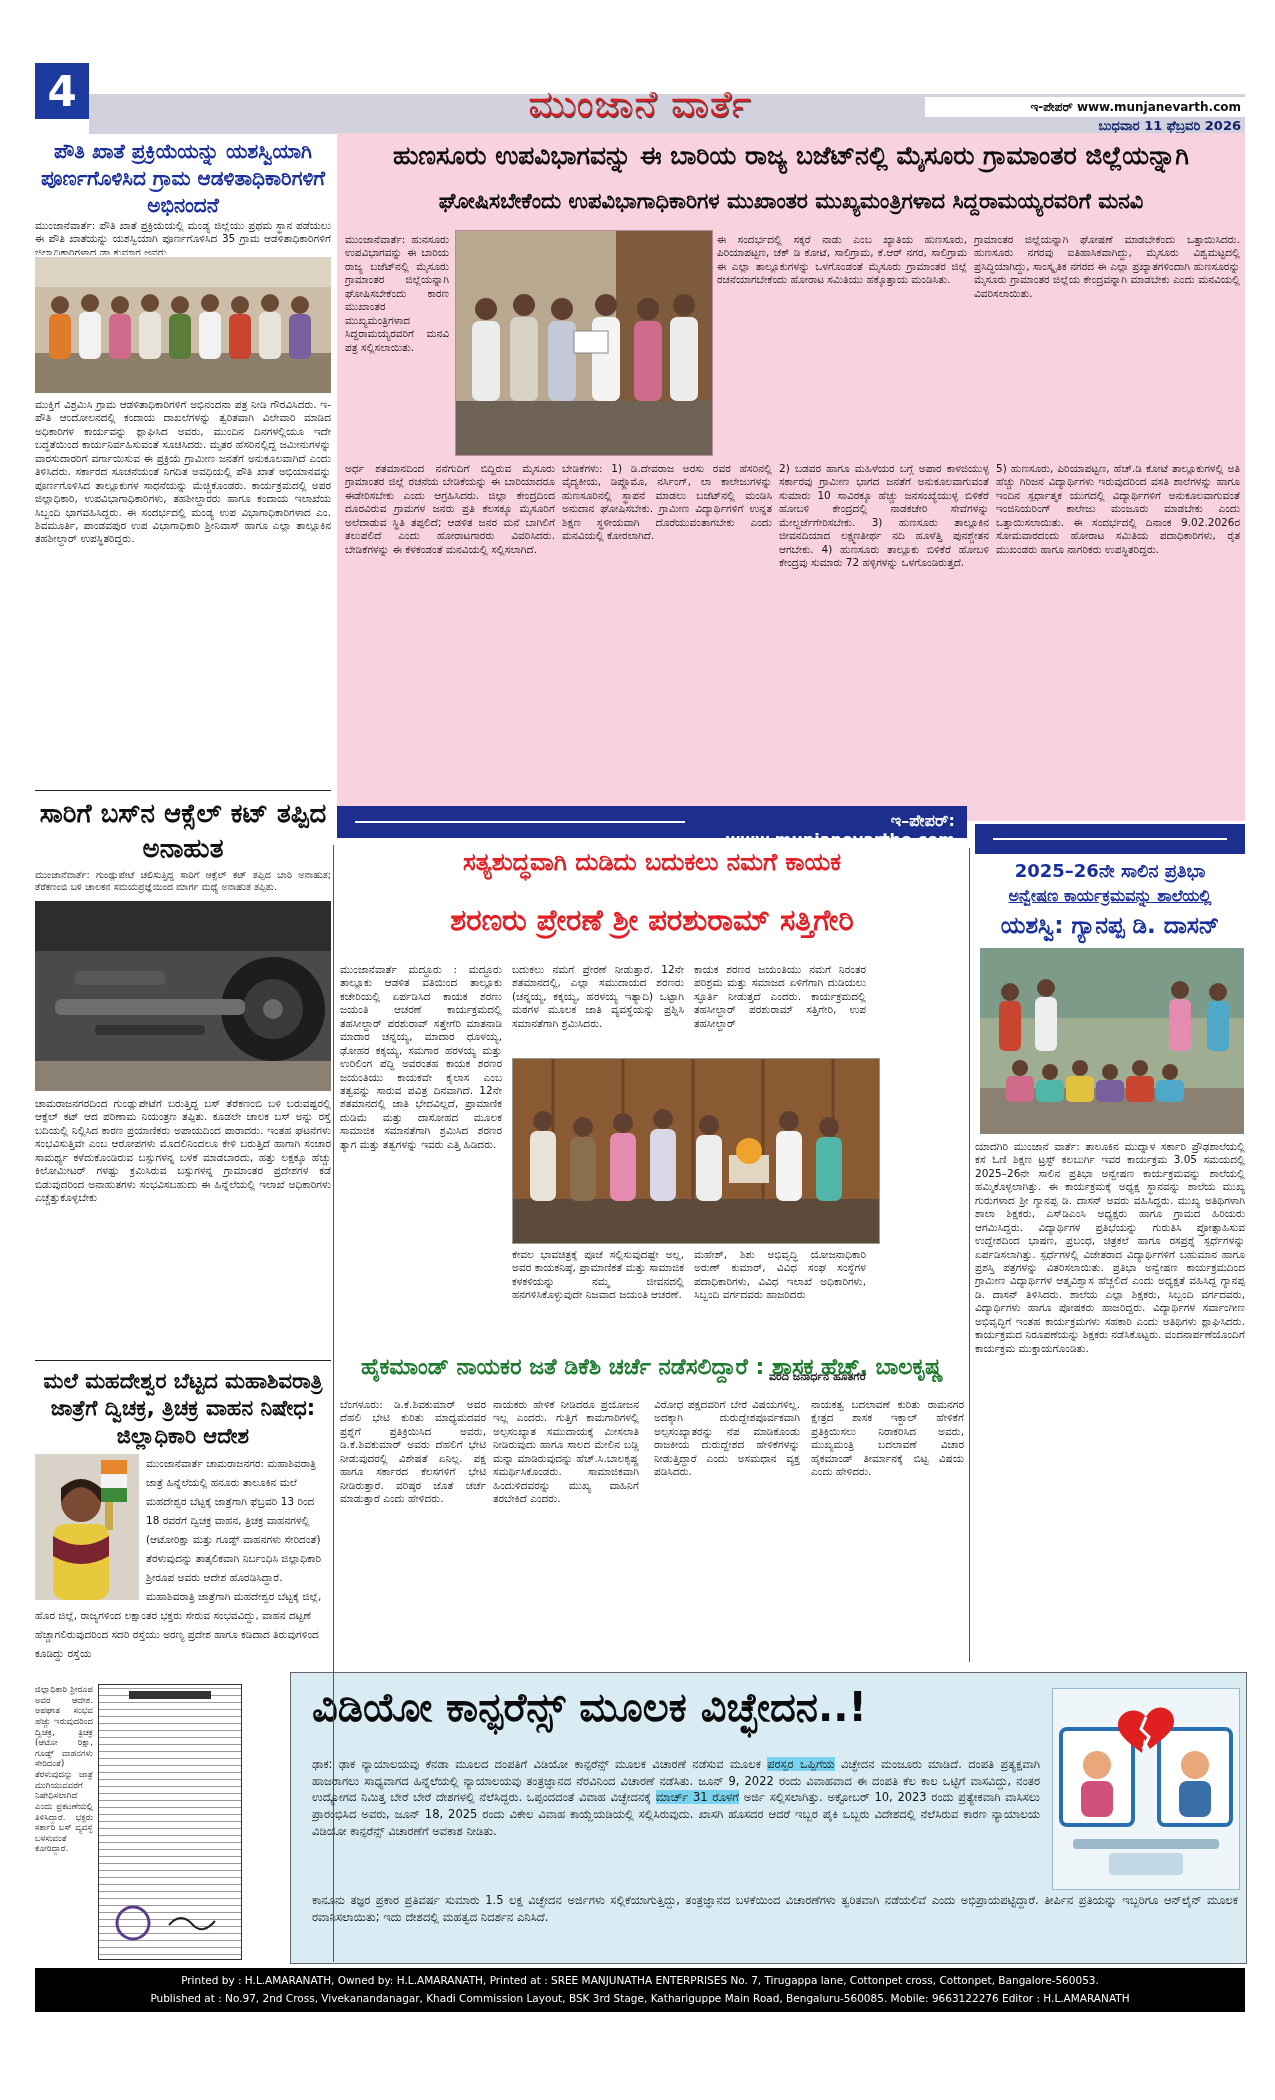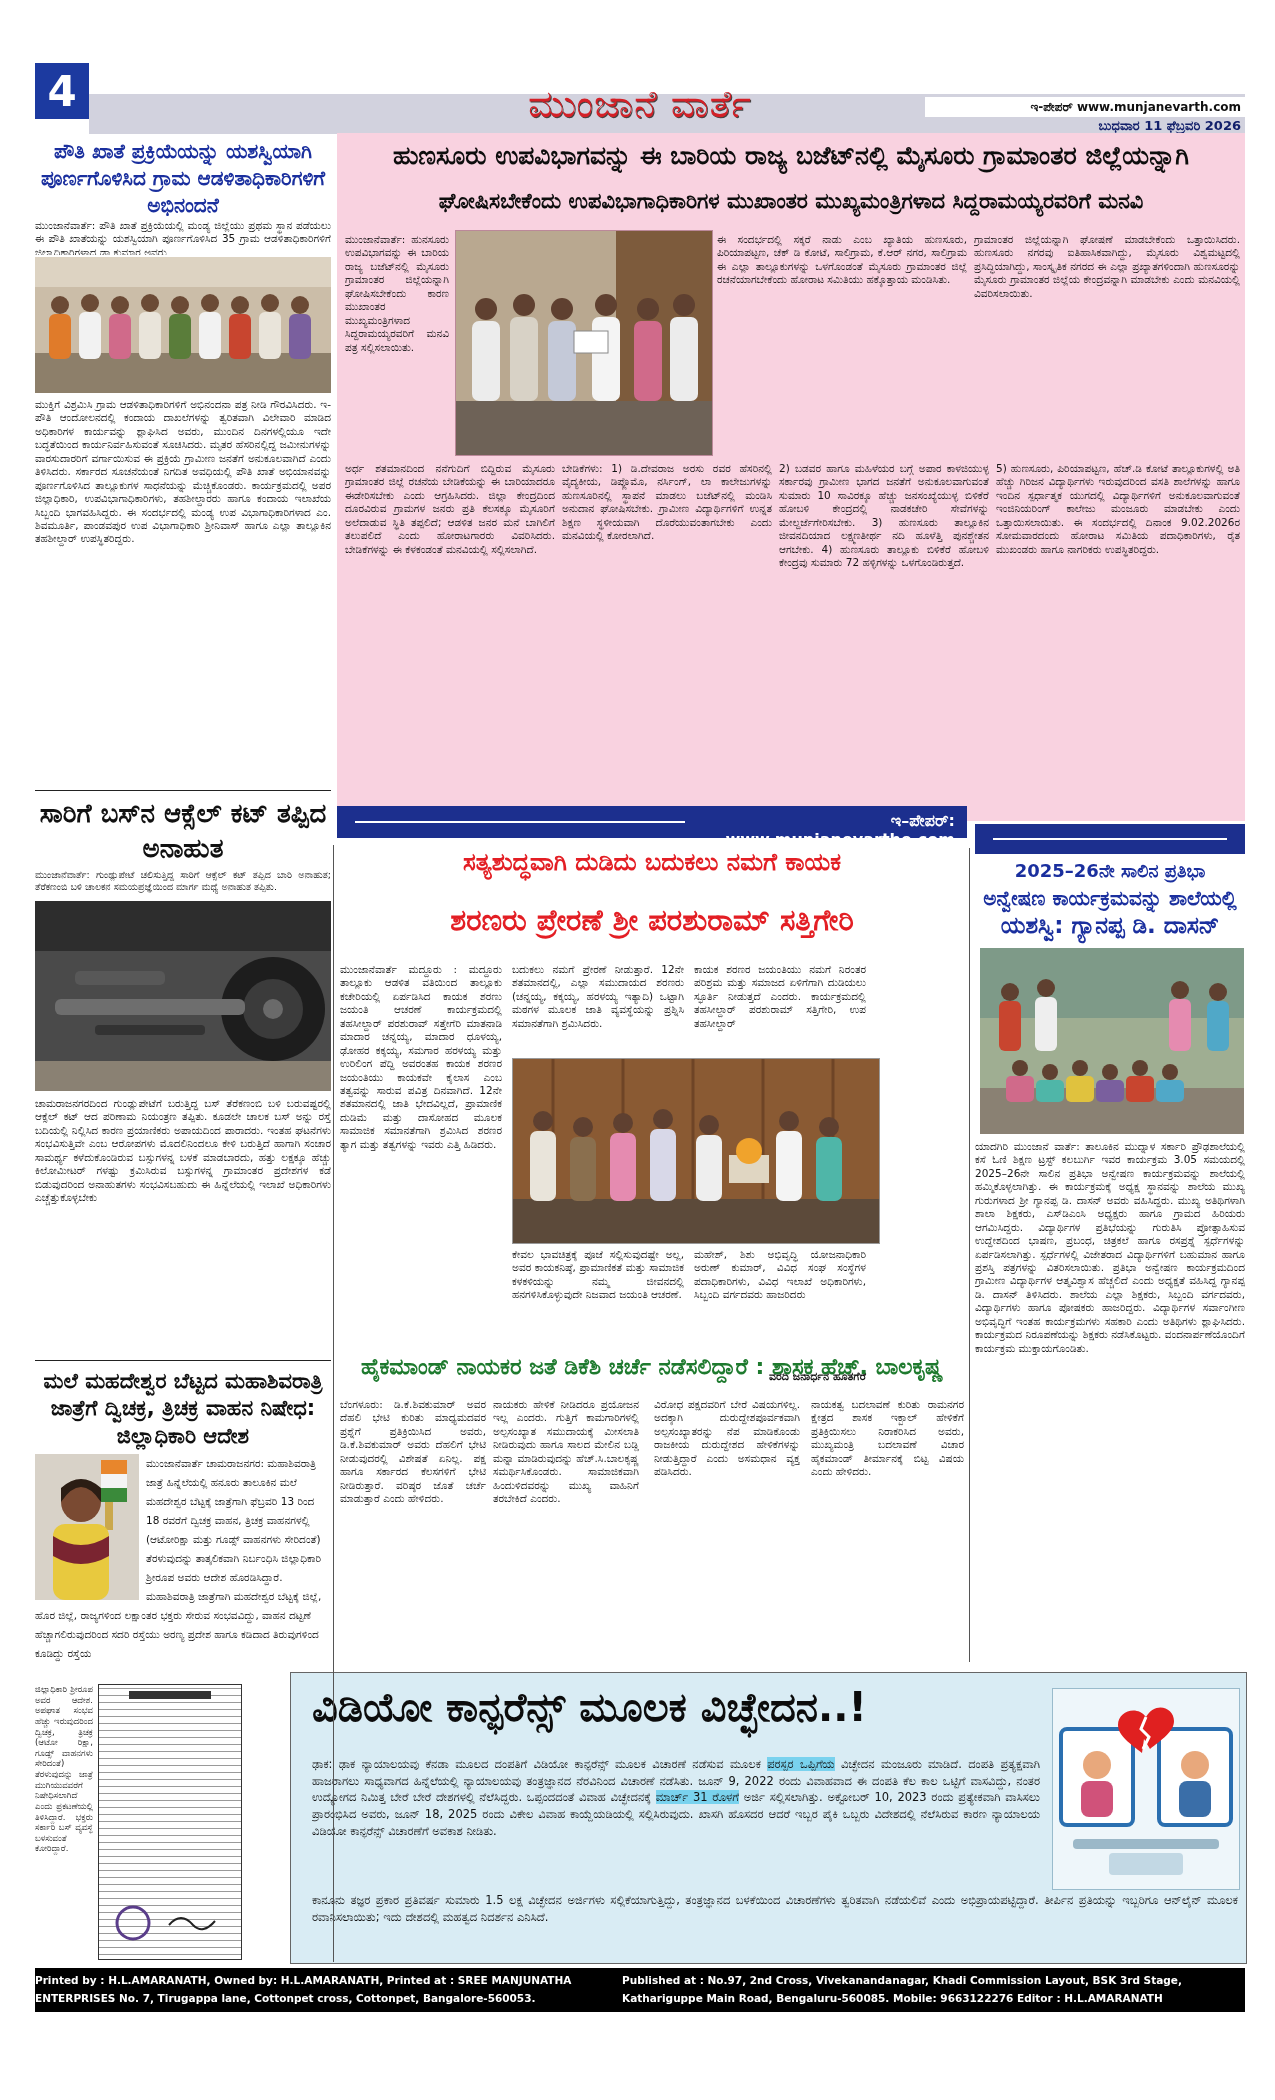--- a/index.html
+++ b/index.html
@@ -22,22 +22,22 @@
   .masthead{color:#d42027;font-size:38px;font-weight:normal;text-shadow:1px 1px 0 #444;letter-spacing:1px;}
   .subtitle{font-size:12px;font-weight:bold;color:#111;}
   .epaperbox{background:#fff;font-size:12px;font-weight:bold;line-height:20px;padding-right:4px;}
   .h-blue{color:#1a2f9e;font-weight:bold;}
   .pink{background:#f9d2e0;}
   .bluebar{background:#1c2f8e;color:#fff;}
   .redhead{color:#e31e24;font-weight:bold;}
   .greenhead{color:#1e7a2e;font-weight:bold;}
   .banner{background:#d9ecf4;border:1px solid #666;}
   .hl{background:#79d2ee;}
-  .footer{background:#000;color:#fff;font-size:10.5px;font-weight:bold;
-          display:flex;align-items:center;justify-content:center;line-height:1.7;}
+  .footer{background:#000;color:#fff;font-size:10.5px;font-weight:normal;
+          display:flex;flex-direction:column;align-items:center;justify-content:center;line-height:1.7;}
   .doc{background:
         repeating-linear-gradient(#fff 0 3px,#9a9a9a 3px 4px,#fff 4px 7px);
         background-color:#fff;border:1.5px solid #333;}
   .byline{font-weight:bold;font-size:11px;margin-top:36px;}
 </style>
 </head>
 <body>
 
 <div id="page">
 
@@ -184,21 +184,21 @@
   <div class="abs just body-txt" style="left:694px;top:1248px;width:172px;height:84px;">ಮಹೇಶ್, ಶಿಶು ಅಭಿವೃದ್ಧಿ ಯೋಜನಾಧಿಕಾರಿ ಅರುಣ್ ಕುಮಾರ್, ವಿವಿಧ ಸಂಘ ಸಂಸ್ಥೆಗಳ ಪದಾಧಿಕಾರಿಗಳು, ವಿವಿಧ ಇಲಾಖೆ ಅಧಿಕಾರಿಗಳು, ಸಿಬ್ಬಂದಿ ವರ್ಗದವರು ಹಾಜರಿದರು</div>
   <div class="abs rt byline" style="left:660px;top:1334px;width:206px;">ವರದಿ ಜನಾರ್ಧನ ಹೂತಗೆರೆ</div>
 
   <div class="abs ctr greenhead" style="left:340px;top:1354px;width:624px;font-size:22px;">ಹೈಕಮಾಂಡ್ ನಾಯಕರ ಜತೆ ಡಿಕೆಶಿ ಚರ್ಚೆ ನಡೆಸಲಿದ್ದಾರೆ : ಶಾಸಕ ಹೆಚ್. ಬಾಲಕೃಷ್ಣ</div>
   <div class="abs just body-txt" style="left:340px;top:1398px;width:146px;height:262px;">ಬೆಂಗಳೂರು: ಡಿ.ಕೆ.ಶಿವಕುಮಾರ್ ಅವರ ದೆಹಲಿ ಭೇಟಿ ಕುರಿತು ಮಾಧ್ಯಮದವರ ಪ್ರಶ್ನೆಗೆ ಪ್ರತಿಕ್ರಿಯಿಸಿದ ಅವರು, ಡಿ.ಕೆ.ಶಿವಕುಮಾರ್ ಅವರು ದೆಹಲಿಗೆ ಭೇಟಿ ನೀಡುವುದರಲ್ಲಿ ವಿಶೇಷತೆ ಏನಿಲ್ಲ. ಪಕ್ಷ ಹಾಗೂ ಸರ್ಕಾರದ ಕೆಲಸಗಳಿಗೆ ಭೇಟಿ ನೀಡಿರುತ್ತಾರೆ. ವರಿಷ್ಠರ ಜೊತೆ ಚರ್ಚೆ ಮಾಡುತ್ತಾರೆ ಎಂದು ಹೇಳಿದರು.</div>
   <div class="abs just body-txt" style="left:493px;top:1398px;width:146px;height:262px;">ನಾಯಕರು ಹೇಳಿಕೆ ನೀಡಿದರೂ ಪ್ರಯೋಜನ ಇಲ್ಲ ಎಂದರು. ಗುತ್ತಿಗೆ ಕಾಮಗಾರಿಗಳಲ್ಲಿ ಅಲ್ಪಸಂಖ್ಯಾತ ಸಮುದಾಯಕ್ಕೆ ಮೀಸಲಾತಿ ನೀಡಿರುವುದು ಹಾಗೂ ಸಾಲದ ಮೇಲಿನ ಬಡ್ಡಿ ಮನ್ನಾ ಮಾಡಿರುವುದನ್ನು ಹೆಚ್.ಸಿ.ಬಾಲಕೃಷ್ಣ ಸಮರ್ಥಿಸಿಕೊಂಡರು. ಸಾಮಾಜಿಕವಾಗಿ ಹಿಂದುಳಿದವರನ್ನು ಮುಖ್ಯ ವಾಹಿನಿಗೆ ತರಬೇಕಿದೆ ಎಂದರು.</div>
   <div class="abs just body-txt" style="left:654px;top:1398px;width:146px;height:262px;">ವಿರೋಧ ಪಕ್ಷದವರಿಗೆ ಬೇರೆ ವಿಷಯಗಳಿಲ್ಲ. ಅದಕ್ಕಾಗಿ ದುರುದ್ದೇಶಪೂರ್ವಕವಾಗಿ ಅಲ್ಪಸಂಖ್ಯಾತರನ್ನು ನೆಪ ಮ‌ಾಡಿಕೊಂಡು ರಾಜಕೀಯ ದುರುದ್ದೇಶದ ಹೇಳಿಕೆಗಳನ್ನು ನೀಡುತ್ತಿದ್ದಾರೆ ಎಂದು ಅಸಮಧಾನ ವ್ಯಕ್ತ ಪಡಿಸಿದರು.</div>
   <div class="abs just body-txt" style="left:811px;top:1398px;width:153px;height:262px;">ನಾಯಕತ್ವ ಬದಲಾವಣೆ ಕುರಿತು ರಾಮನಗರ ಕ್ಷೇತ್ರದ ಶಾಸಕ ಇಕ್ಬಾಲ್ ಹೇಳಿಕೆಗೆ ಪ್ರತಿಕ್ರಿಯಿಸಲು ನಿರಾಕರಿಸಿದ ಅವರು, ಮುಖ್ಯಮಂತ್ರಿ ಬದಲಾವಣೆ ವಿಚಾರ ಹೈಕಮಾಂಡ್ ತೀರ್ಮಾನಕ್ಕೆ ಬಿಟ್ಟ ವಿಷಯ ಎಂದು ಹೇಳಿದರು.</div>
 
   <div class="abs ctr h-blue" style="left:975px;top:860px;width:270px;font-size:18px;">2025–26ನೇ ಸಾಲಿನ ಪ್ರತಿಭಾ</div>
-  <div class="abs ctr h-blue" style="left:975px;top:886px;width:270px;font-size:20px;">ಅನ್ವೇಷಣ ಕಾರ್ಯಕ್ರಮವನ್ನು ಶಾಲೆಯಲ್ಲಿ</div>
+  <div class="abs ctr h-blue" style="left:975px;top:886px;width:270px;font-size:16px;text-decoration:underline;">ಅನ್ವೇಷಣ ಕಾರ್ಯಕ್ರಮವನ್ನು ಶಾಲೆಯಲ್ಲಿ</div>
   <div class="abs ctr h-blue" style="left:975px;top:912px;width:270px;font-size:23px;">ಯಶಸ್ವಿ: ಗ್ಯಾನಪ್ಪ ಡಿ. ದಾಸನ್</div>
   <div class="abs photo" style="left:980px;top:948px;width:264px;height:186px;">
     <svg width="264" height="186" viewBox="0 0 264 186">
       <rect width="264" height="186" fill="#9fae92"></rect>
       <rect y="0" width="264" height="70" fill="#7e9a88"></rect>
       <rect y="140" width="264" height="46" fill="#8a8173"></rect>
       <g>
         <circle cx="30" cy="44" r="9" fill="#5f4030"></circle>
           <rect x="19" y="53" width="22" height="50" rx="6" fill="#c8452f"></rect>
         <circle cx="66" cy="40" r="9" fill="#5f4030"></circle>

